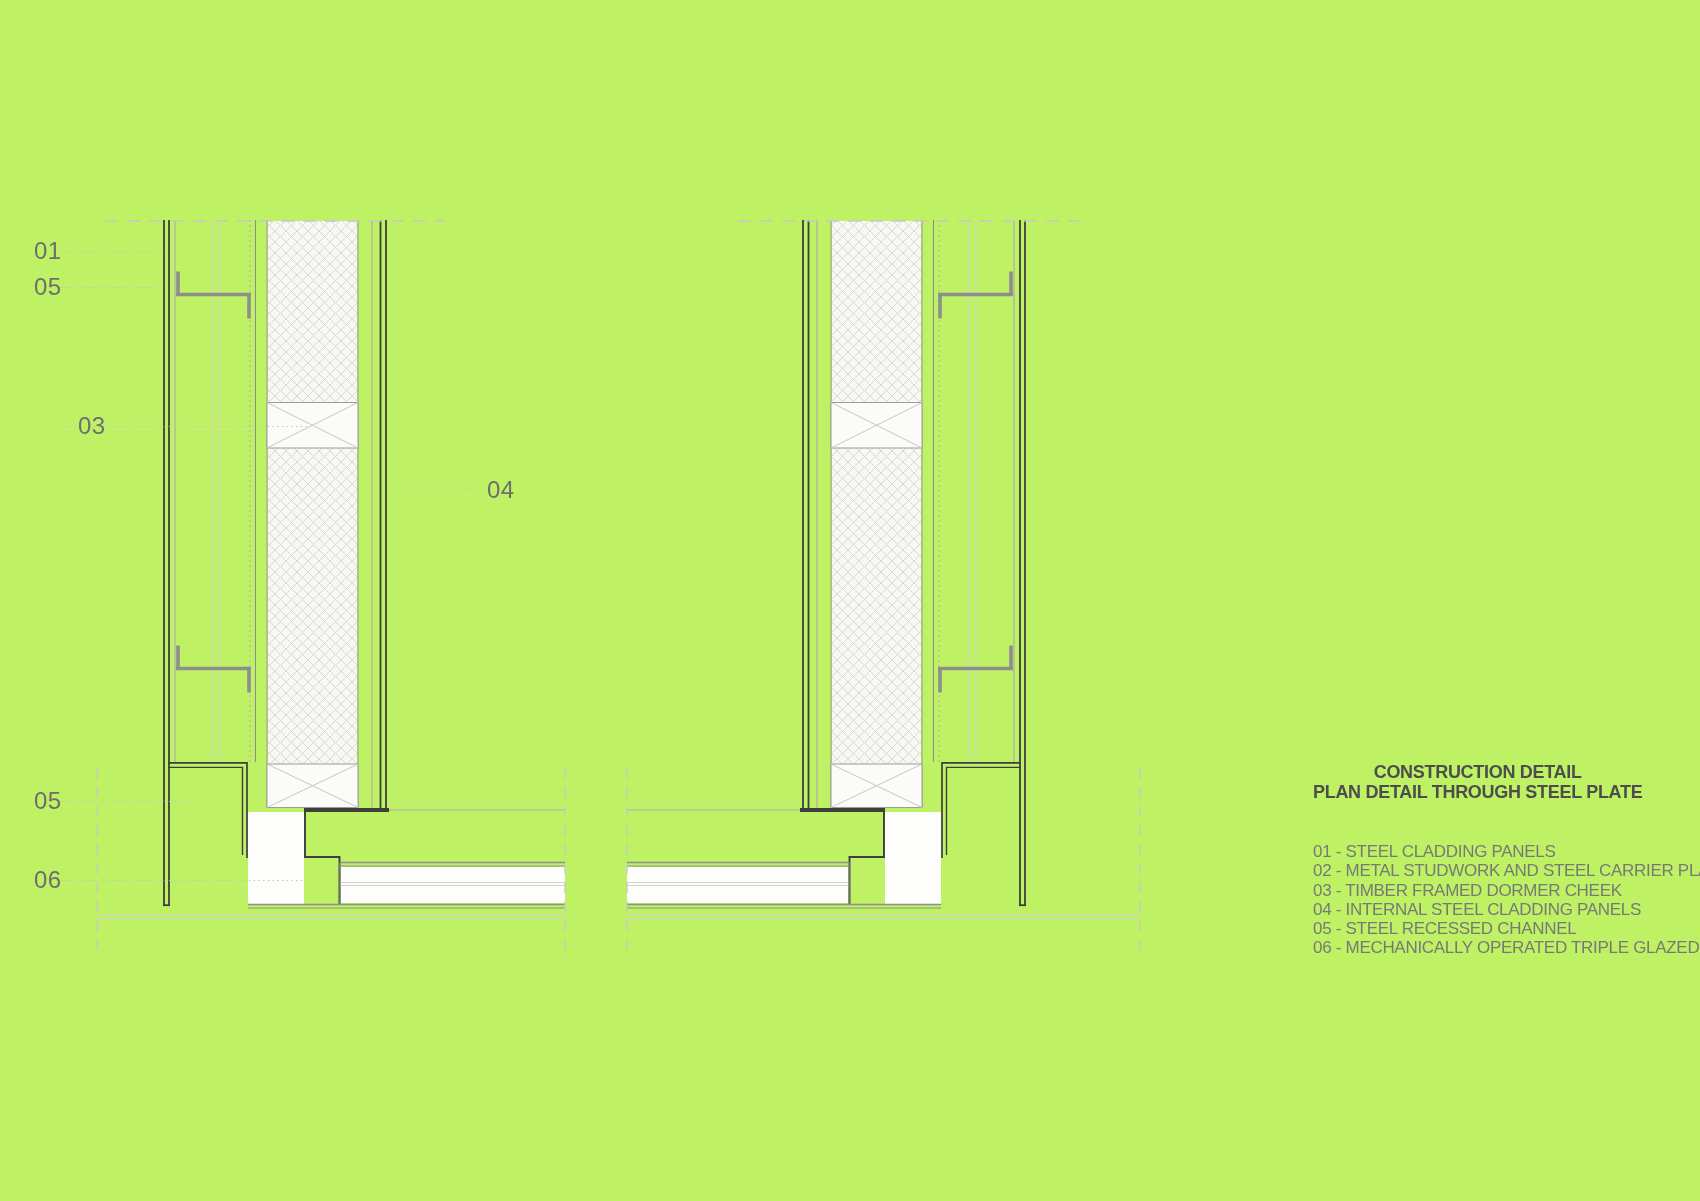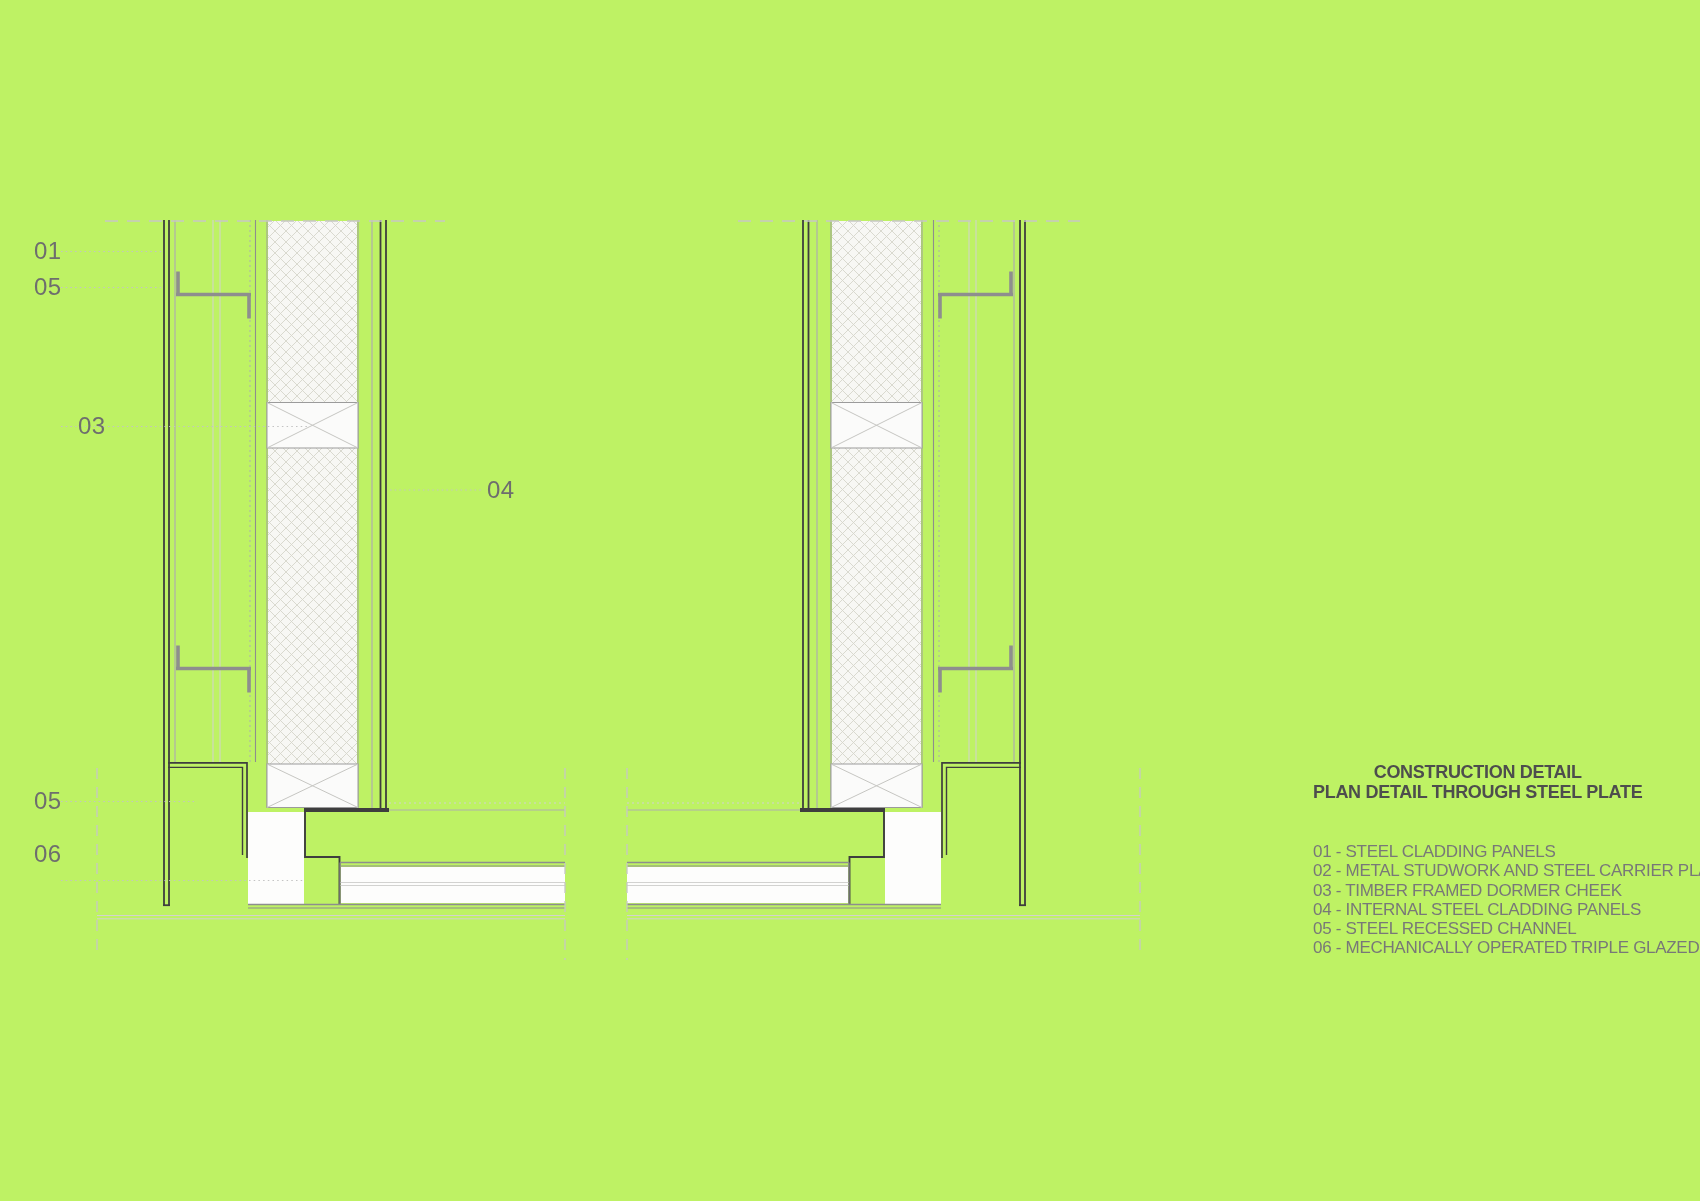--- a/index.html
+++ b/index.html
@@ -129,21 +129,21 @@
       <line x1="390" y1="490" x2="483" y2="490" stroke="#c3c3c3" stroke-width="1.2" stroke-dasharray="1.5 3.2"></line>
       <line x1="61" y1="801.5" x2="197" y2="801.5" stroke="#c3c3c3" stroke-width="1.2" stroke-dasharray="1.5 3.2"></line>
       <line x1="61" y1="880.5" x2="305" y2="880.5" stroke="#c3c3c3" stroke-width="1.2" stroke-dasharray="1.5 3.2"></line>
     </svg>
 
   <div class="callout" style="left:34px;top:236px;">01</div>
   <div class="callout" style="left:34px;top:272px;">05</div>
   <div class="callout" style="left:34px;top:411px;margin-left:44px;">03</div>
   <div class="callout" style="left:487px;top:475px;text-align:center;">04</div>
   <div class="callout" style="left:34px;top:786px;text-align:center;">05</div>
-  <div class="callout" style="left:34px;top:839px;">06</div>
+  <div class="callout" style="left:34px;top:865px;">06</div>
 
   <div class="legend">
     <div class="legend-title">
       <div>CONSTRUCTION DETAIL</div>
       <div>PLAN DETAIL THROUGH STEEL PLATE</div>
     </div>
     <div class="legend-items">
       <div>01 - STEEL CLADDING PANELS</div>
       <div>02 - METAL STUDWORK AND STEEL CARRIER PLATE</div>
       <div>03 - TIMBER FRAMED DORMER CHEEK</div>

